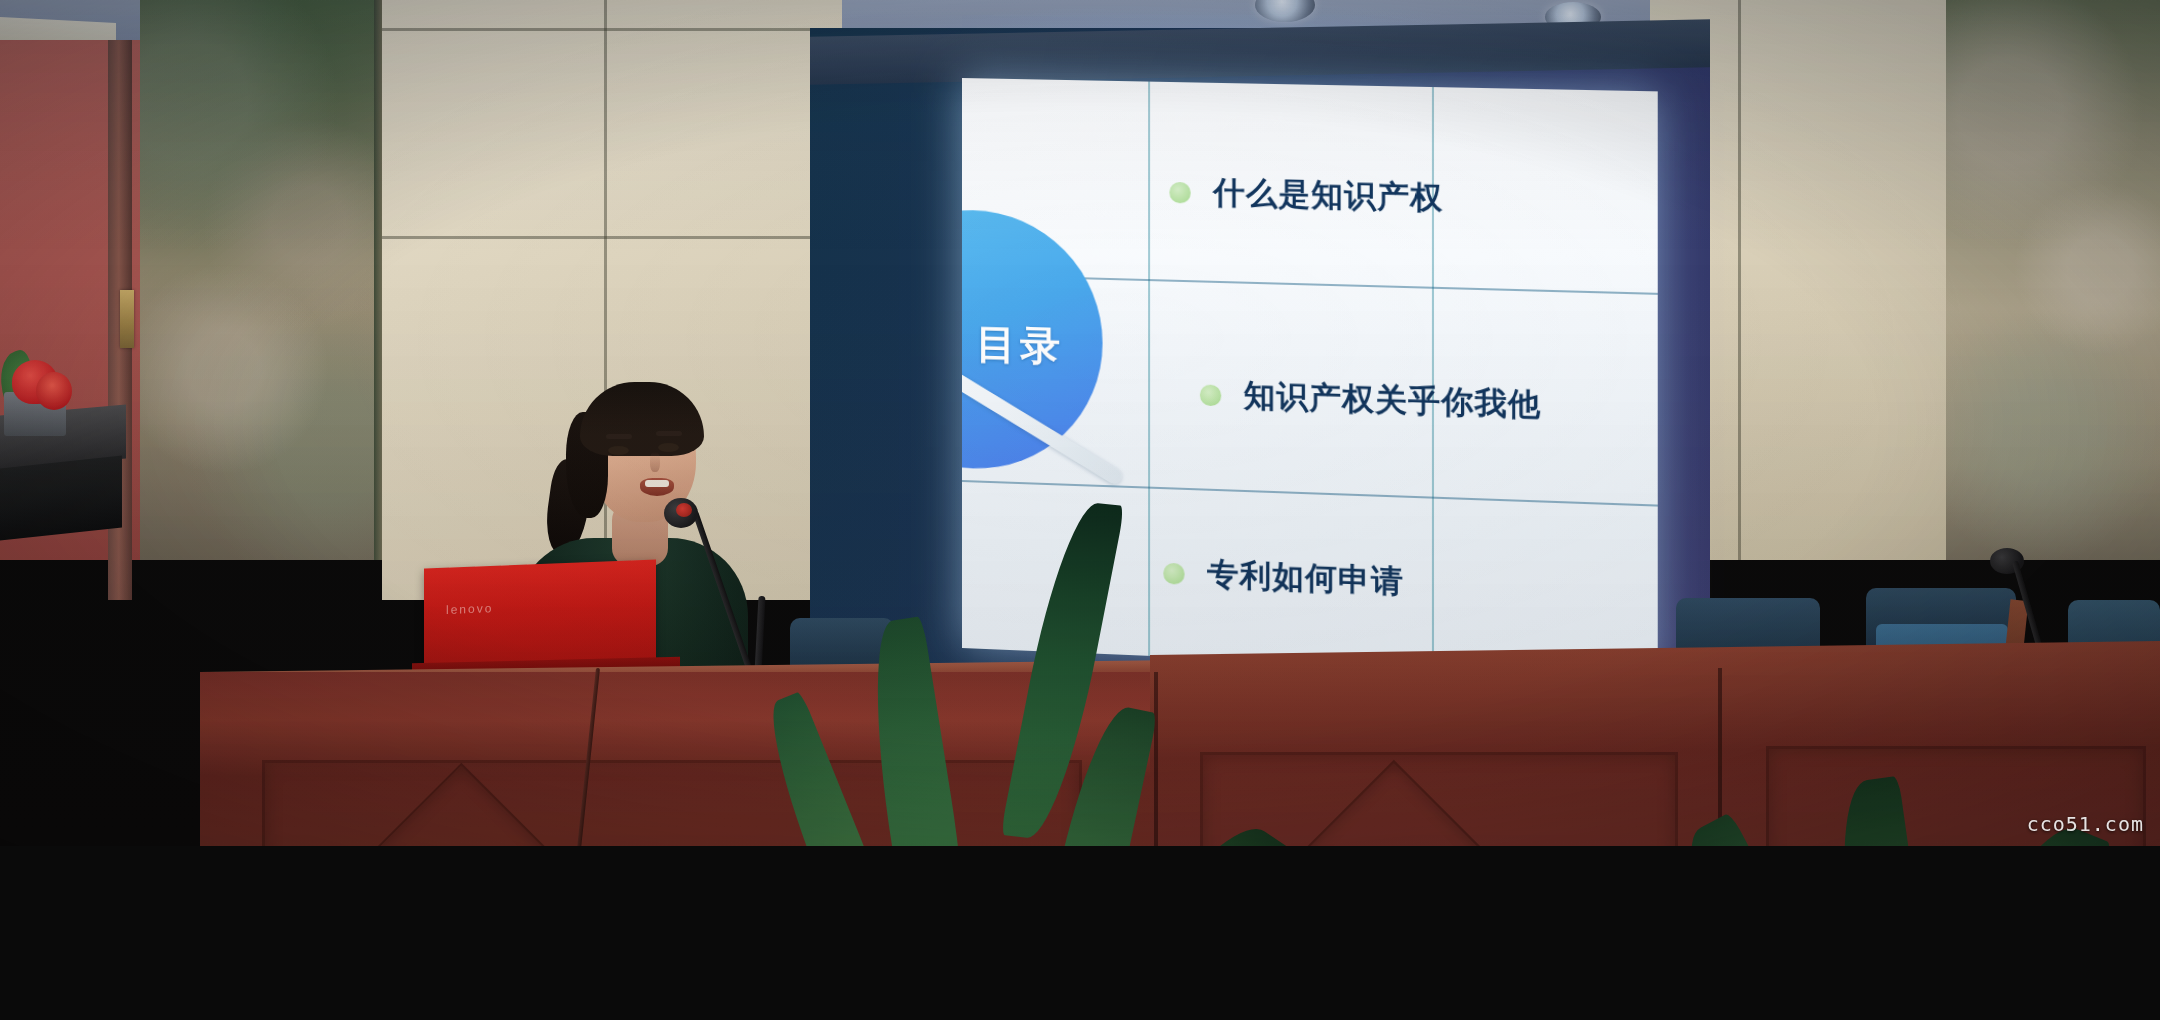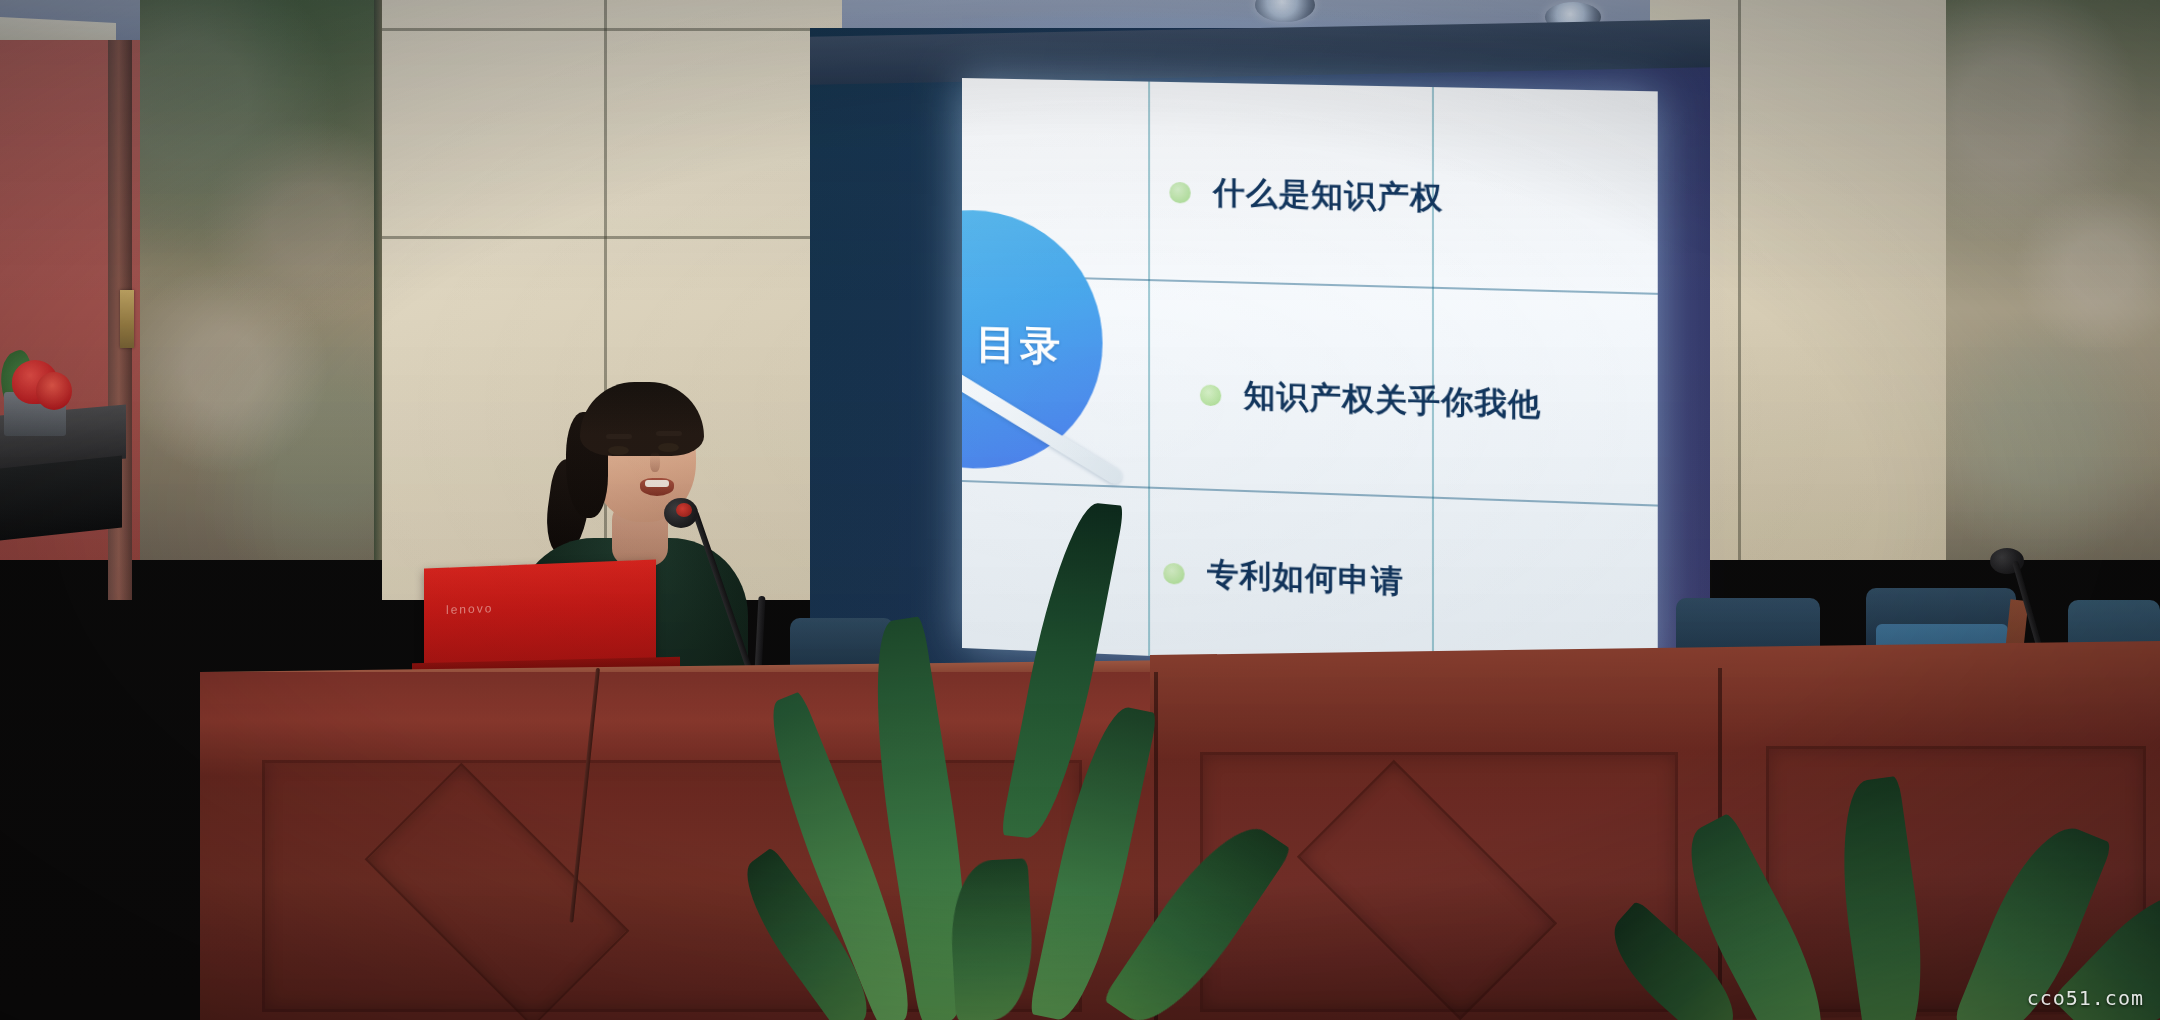--- a/index.html
+++ b/index.html
@@ -1,19 +1,19 @@
 <!DOCTYPE html>
 <html><head>
 <meta charset="utf-8">
 <style>
   * { margin:0; padding:0; box-sizing:border-box; }
   html,body { width:2160px; height:1020px; overflow:hidden; background:#0a0a0a; }
   body { font-family:"Liberation Sans", sans-serif; }
 
-  #scene { position:relative; width:2160px; height:1020px; overflow:hidden;text-align:center; }
+  #scene { position:relative; width:2160px; height:846px; overflow:hidden;text-align:center; }
 
   
   .ceiling{
     position:absolute; left:0; top:0; width:2160px; height:76px;
     background:linear-gradient(180deg,#9aa6bd 0%, #8d9ab4 35%, #7e8ca8 70%, #5e687f 100%);
   }
   .ceiling-wash{
     position:absolute; left:760px; top:0; width:900px; height:74px;
     background:radial-gradient(ellipse at 50% 120%, rgba(150,185,225,.75), rgba(150,185,225,0) 70%);
   }

